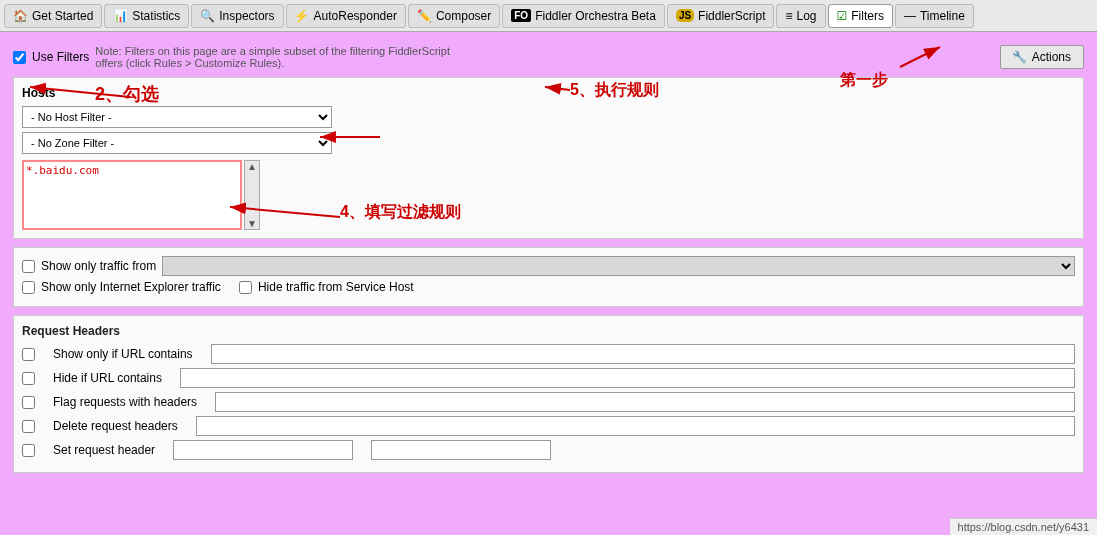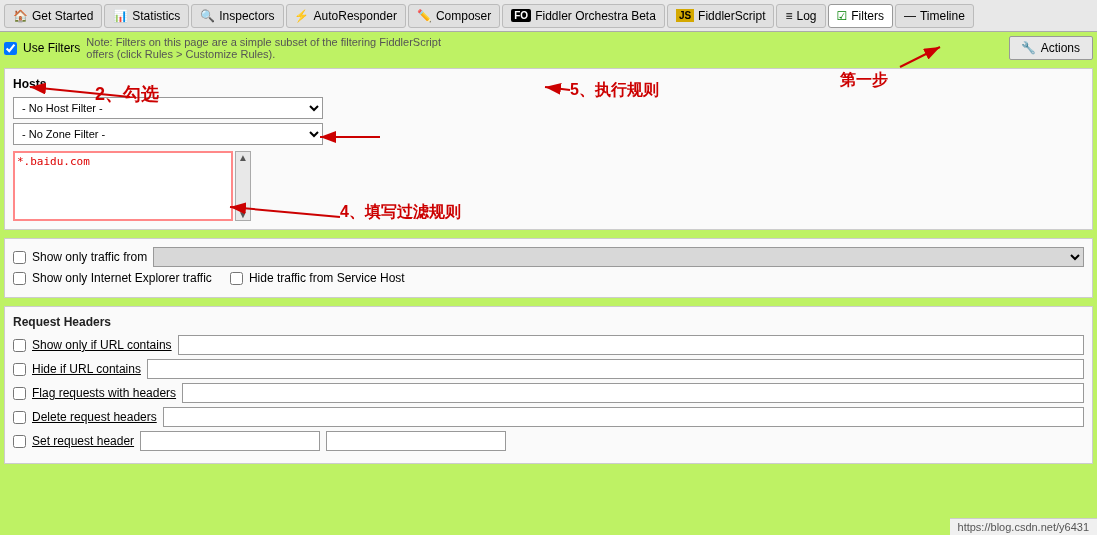--- a/index.html
+++ b/index.html
@@ -43,23 +43,23 @@
 
     
     .main-content {
       display: flex;
       height: calc(535px - 32px);
     }
 
     
     .filters-panel {
       flex: 1;
-      background: #bef264;
+      background: #f0abfc;
       overflow-y: auto;
-      padding: 4px;
+      padding: 13px;
       position: relative;
     }
 
     
     .use-filters-row {
       display: flex;
       align-items: center;
       justify-content: space-between;
       margin-bottom: 8px;
     }
@@ -162,23 +162,22 @@
     
     .req-headers-section {
       border: 1px solid #ccc;
       padding: 8px;
       background: #fafafa;
       margin-bottom: 8px;
     }
     .header-row {
       display: flex;
       align-items: center;
-      gap: 6px;
+      gap: 18px;
       margin-bottom: 4px;
-      text-decoration: underline;
     }
     .header-input {
       flex: 1;
       height: 20px;
       border: 1px solid #999;
       font-size: 11px;
       padding: 1px 4px;
       background: #fff;
     }
     .header-input-short {
@@ -265,21 +264,21 @@
   </button>
   <button class="toolbar-btn">
     <span>✏️</span>
     <span>Composer</span>
   </button>
   <button class="toolbar-btn">
     <span style="background:#000000;color:#fff;padding:1px 3px;font-size:10px;font-weight:bold;border-radius:2px;">FO</span>
     <span>Fiddler Orchestra Beta</span>
   </button>
   <button class="toolbar-btn">
-    <span style="background:#d4a800;color:#000;padding:1px 3px;font-size:10px;font-weight:bold;border-radius:0;">JS</span>
+    <span style="background:#d4a800;color:#000;padding:1px 3px;font-size:10px;font-weight:bold;border-radius:5px;">JS</span>
     <span>FiddlerScript</span>
   </button>
   <button class="toolbar-btn">
     <span>≡</span>
     <span>Log</span>
   </button>
   <button class="toolbar-btn active" style="background:#fff;border-color:#999;">
     <span style="color:green;">☑</span>
     <span>Filters</span>
   </button>

